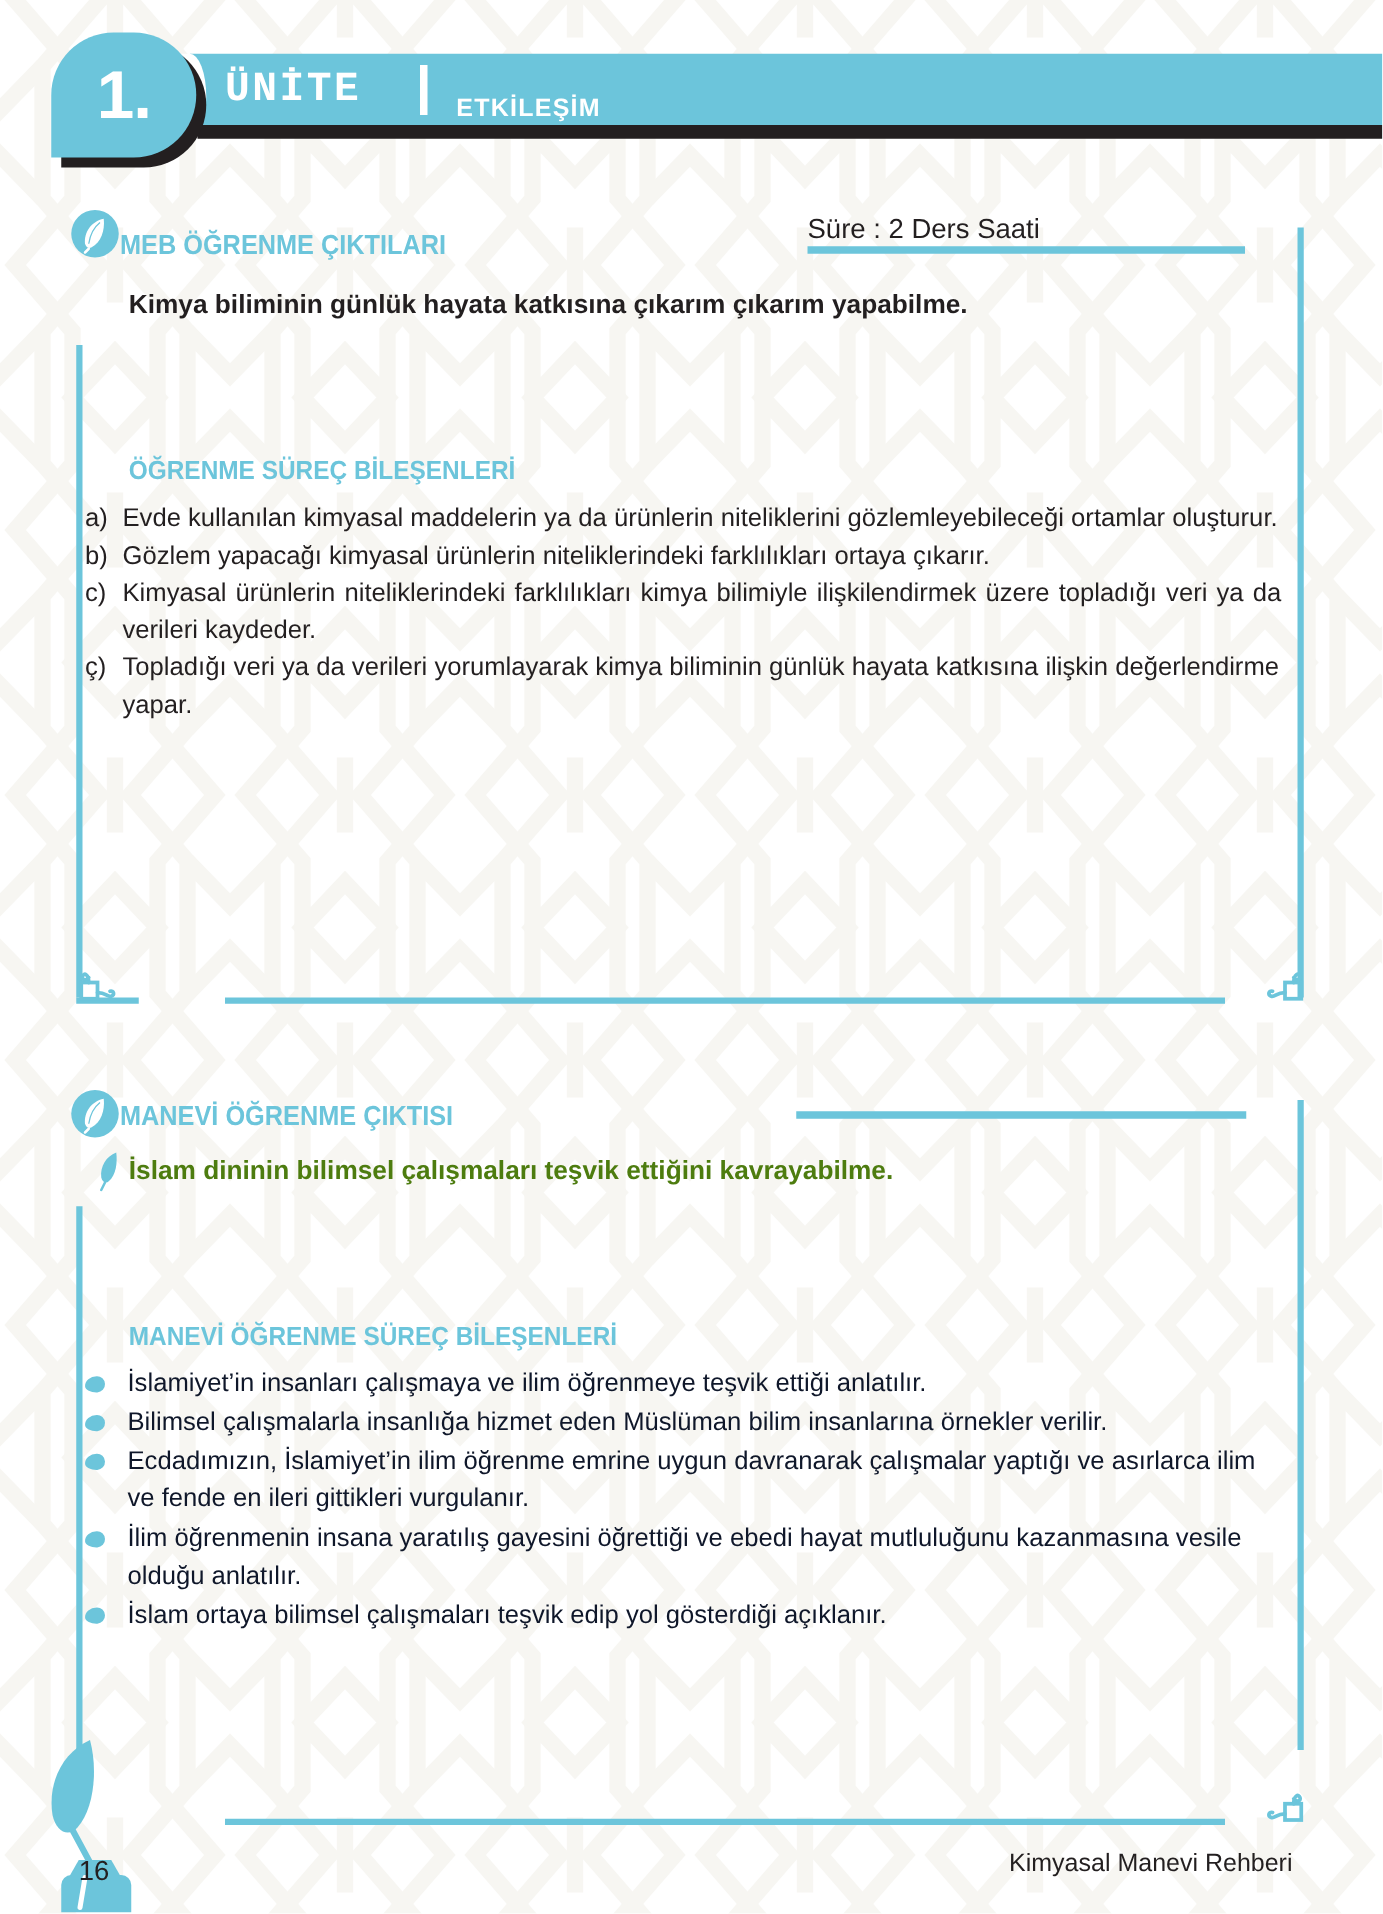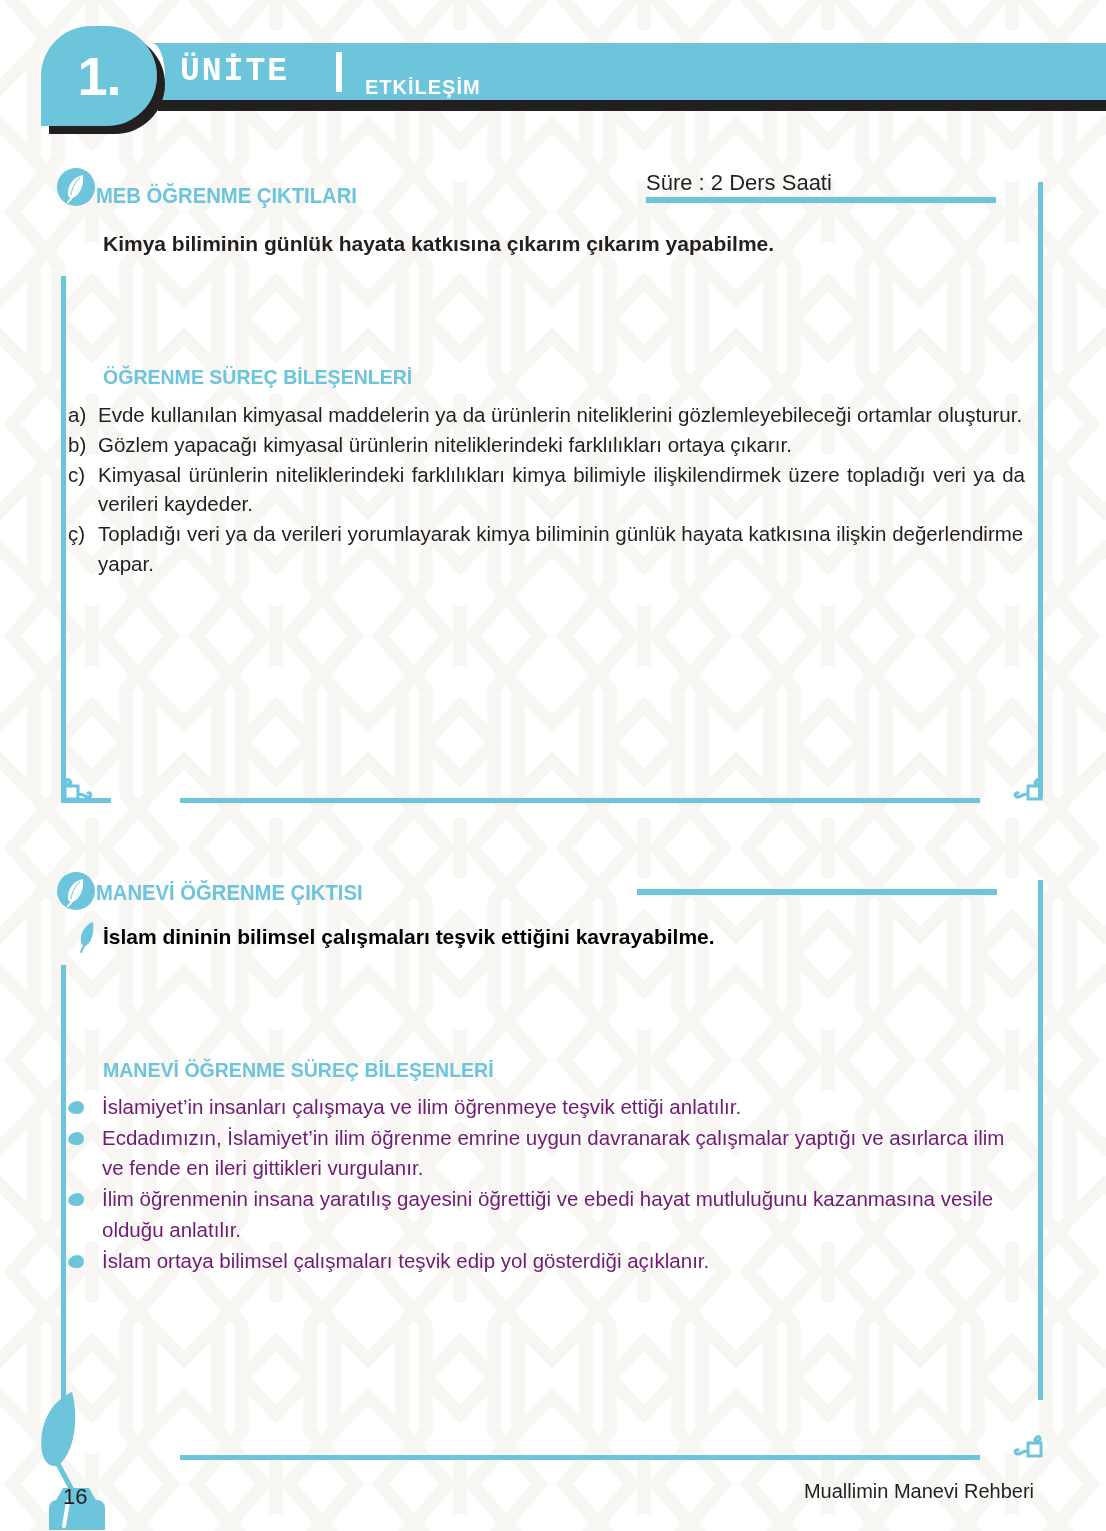--- a/index.html
+++ b/index.html
@@ -228,34 +228,34 @@
   #manevi-quill { left: 57px; top: 872px; }
   #manevi-heading { left: 96px; top: 880px; }
   #manevi-rule { left: 637px; top: 889px; width: 360px; }
   #manevi-objective {
     position: absolute;
     left: 103px;
     top: 925px;
     width: 880px;
     font-size: 21px;
     font-weight: bold;
-    color: #000000;
+    color: #4d7c0f;
   }
   #manevi-box-left  { left: 61px;  top: 965px; height: 435px; }
   #manevi-box-right { left: 1038px; top: 880px; height: 520px; }
   #manevi-box-bottom-mid { left: 180px; top: 1455px; width: 800px; }
 
   #manevi-sub-heading { left: 103px; top: 1058px; }
   #manevi-list {
     position: absolute;
     left: 68px;
     top: 1092px;
     width: 957px;
     font-size: 20.5px;
-    color: #701a75;
+    color: #0f172a;
     line-height: 1.47;
   }
   #manevi-list .row { display: flex; margin-bottom: 1px; }
   #manevi-list .bullet-cell {
     width: 34px;
     flex: 0 0 34px;
     padding-top: 9px;
   }
   #manevi-list .bullet {
     display: block;
@@ -417,20 +417,26 @@
     <div class="row">
       <span class="bullet-cell">
           <i class="bullet"></i>
         </span>
       <span class="body">İslamiyet’in insanları çalışmaya ve ilim öğrenmeye teşvik ettiği anlatılır.</span>
     </div>
     <div class="row">
       <span class="bullet-cell">
           <i class="bullet"></i>
         </span>
+      <span class="body">Bilimsel çalışmalarla insanlığa hizmet eden Müslüman bilim insanlarına örnekler verilir.</span>
+    </div>
+    <div class="row">
+      <span class="bullet-cell">
+          <i class="bullet"></i>
+        </span>
       <span class="body">Ecdadımızın, İslamiyet’in ilim öğrenme emrine uygun davranarak çalışmalar yaptığı ve asırlarca ilim ve fende en ileri gittikleri vurgulanır.</span>
     </div>
     <div class="row">
       <span class="bullet-cell">
           <i class="bullet"></i>
         </span>
       <span class="body">İlim öğrenmenin insana yaratılış gayesini öğrettiği ve ebedi hayat mutluluğunu kazanmasına vesile olduğu anlatılır.</span>
     </div>
     <div class="row">
       <span class="bullet-cell">
@@ -444,15 +450,15 @@
     <svg width="90" height="140" viewBox="0 0 90 140" aria-hidden="true">
       <path d="M36 2 C14 12 2 36 6 62 C9 76 19 80 26 72 C40 56 42 24 36 2 Z" fill="#6cc5db"></path>
       <path d="M22 74 L36 100" stroke="#6cc5db" stroke-width="5" stroke-linecap="round"></path>
       <path d="M27 98 h26 l8 14 h-42 Z" fill="#6cc5db"></path>
       <path d="M21 110 h40 a8 8 0 0 1 8 8 v22 h-56 v-22 a8 8 0 0 1 8 -8 Z" fill="#6cc5db"></path>
       <path d="M32 112 L28 136" stroke="#ffffff" stroke-width="4" stroke-linecap="round"></path>
     </svg>
   </div>
   <div id="page-number">16</div>
 
-  <div id="footer-text">Muallimin Manevi Rehberi</div>
+  <div id="footer-text">Kimyasal Manevi Rehberi</div>
 
 </div>
 
 </body></html>

